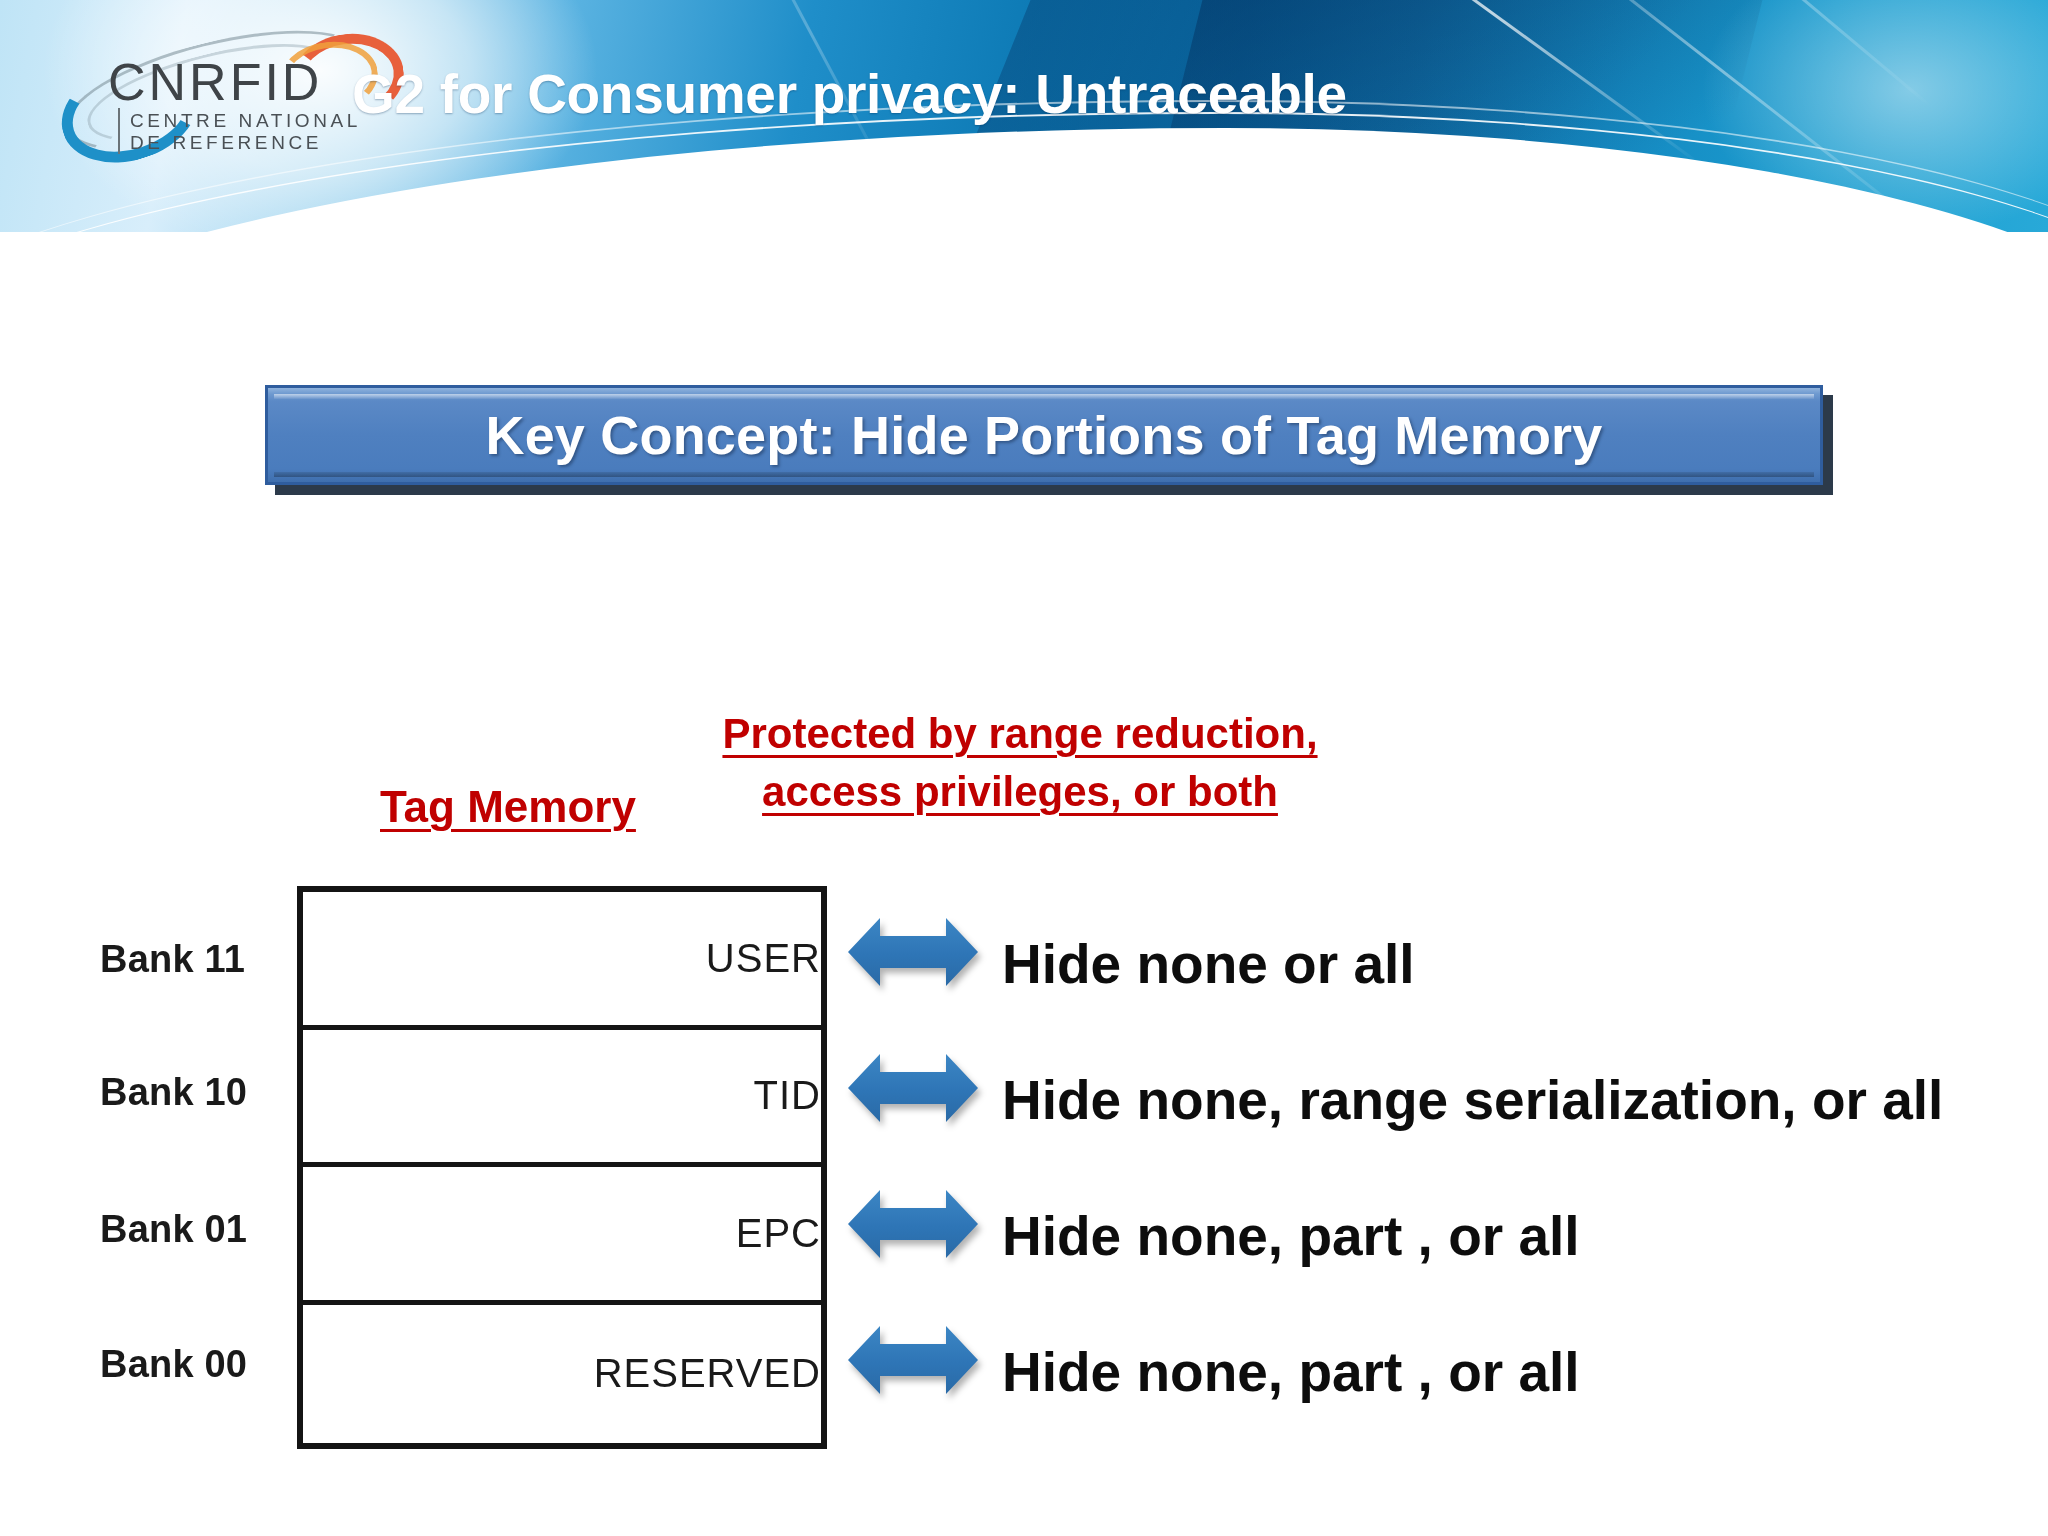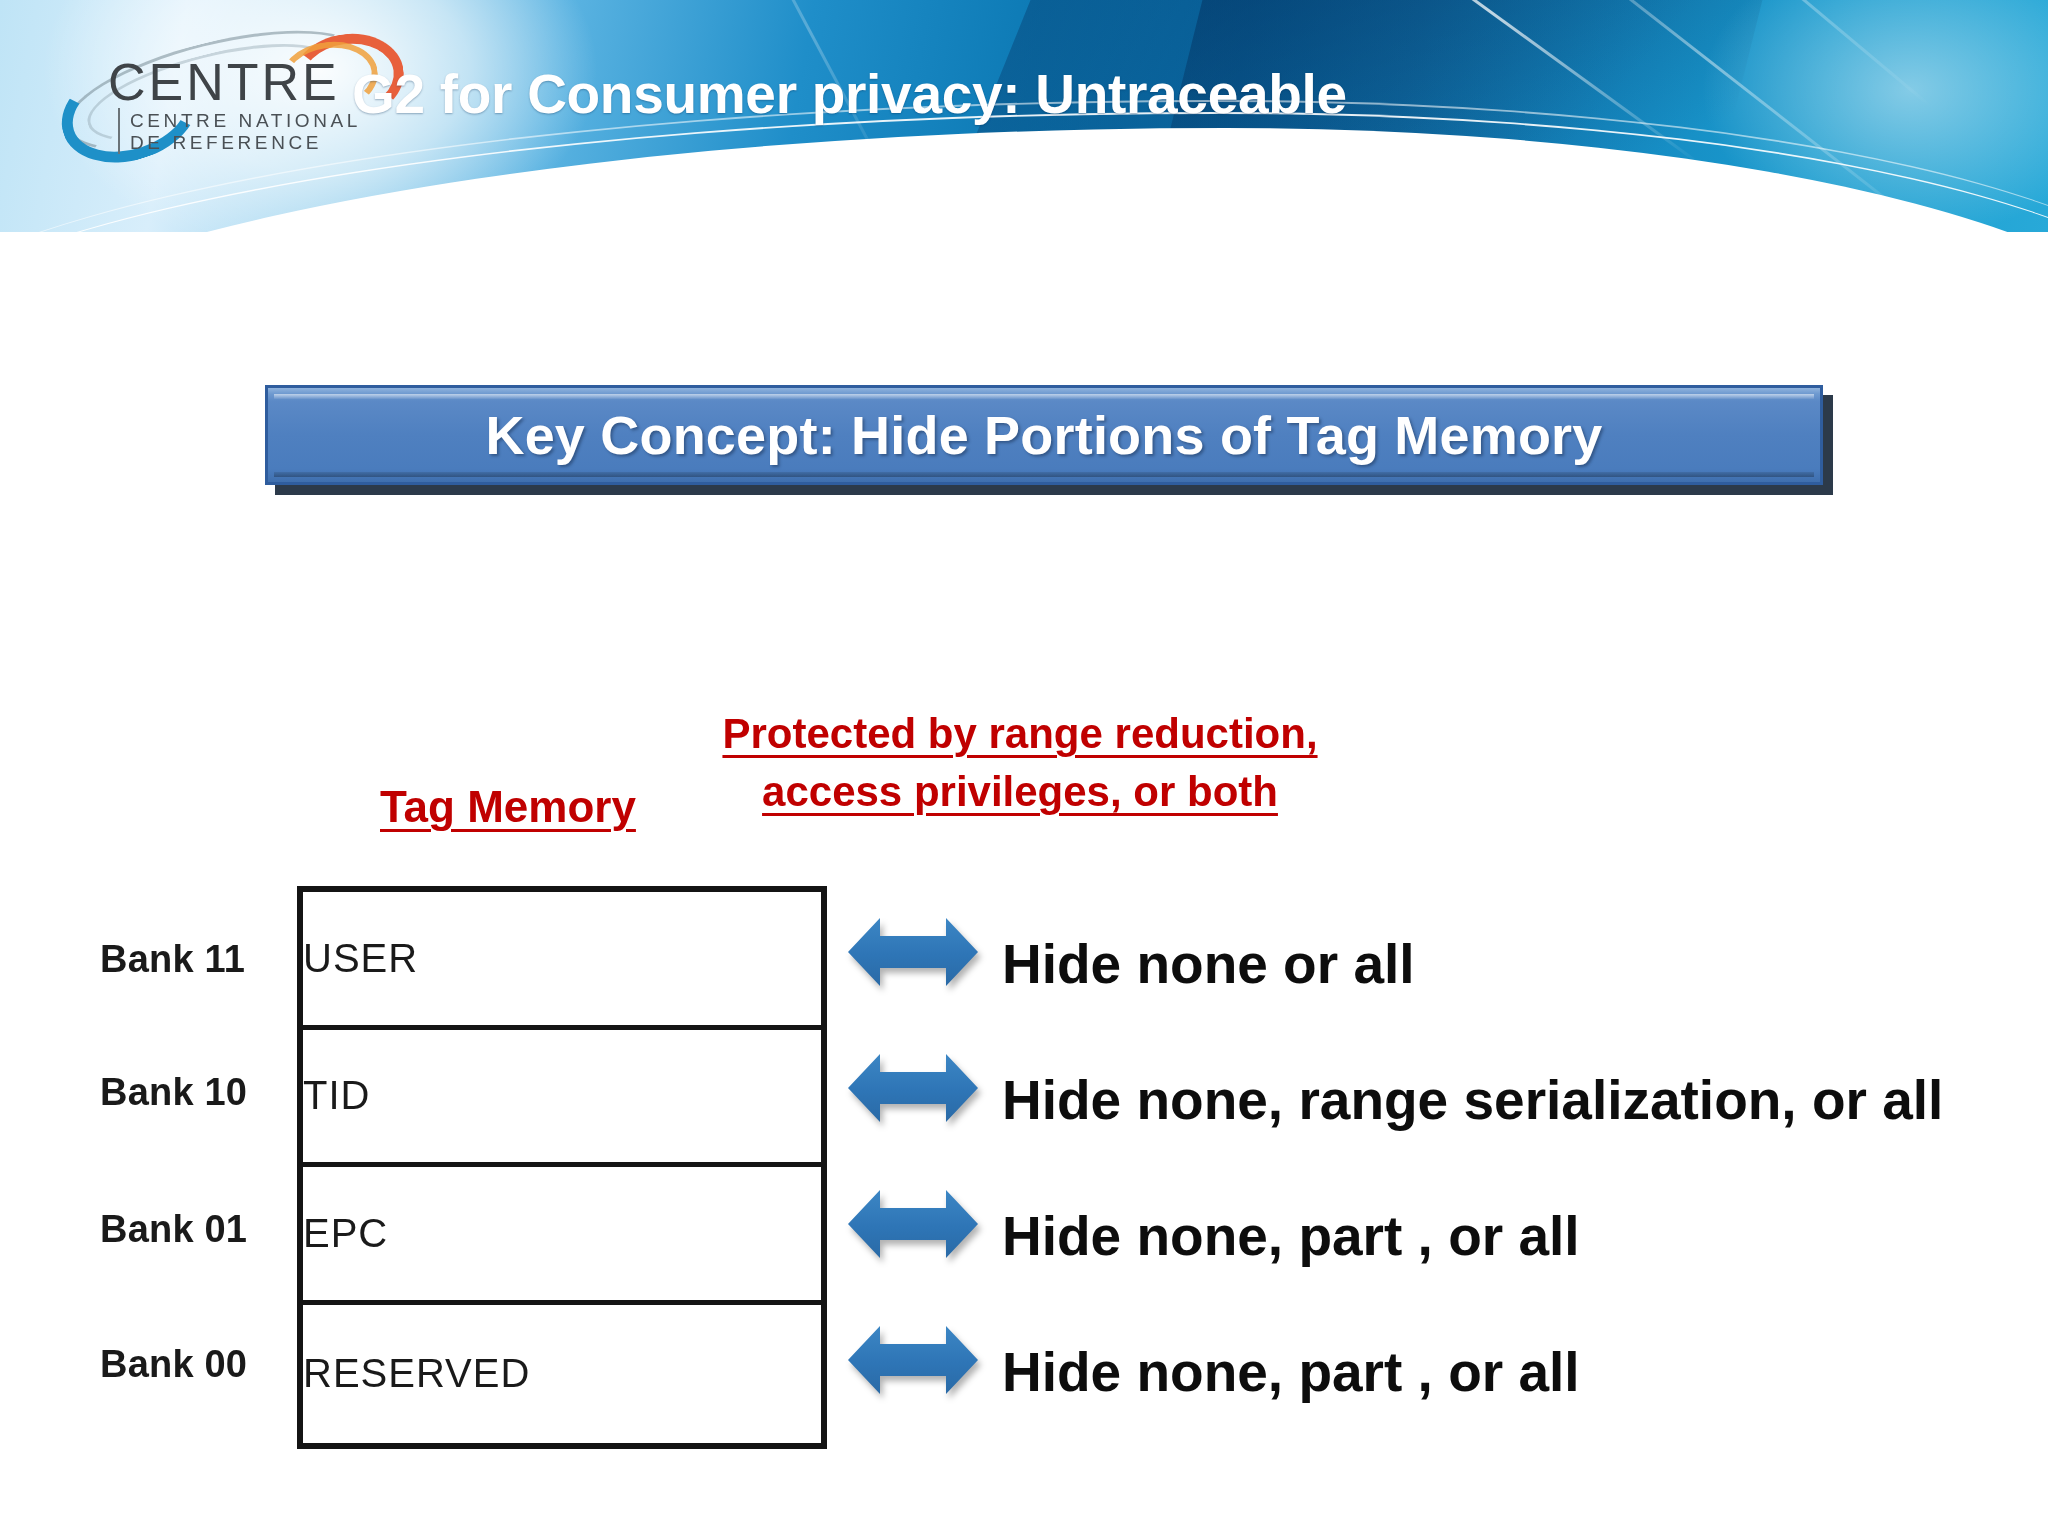--- a/index.html
+++ b/index.html
@@ -263,21 +263,21 @@
     box-sizing: border-box;
     background: #ffffff;
   }
   .mem-row {
     position: relative;
     height: 137.5px;
     border-bottom: 5px solid #141414;
     box-sizing: border-box;
     display: flex;
     align-items: center;
-    justify-content: flex-start;
+    justify-content: flex-end;
   }
   .mem-row:last-child { border-bottom: none; }
   .mem-row-label {
     font-family: "Liberation Sans", sans-serif;
     font-size: 40px;
     font-weight: 500;
     color: #1a1a1a;
     letter-spacing: 1px;
   }
 
@@ -342,21 +342,21 @@
   <div class="hdr-wave-line l1"></div>
   <div class="hdr-wave-line l2"></div>
 </div>
 
 <div id="logo">
   <div class="logo-orbit o1"></div>
   <div class="logo-orbit o2"></div>
   <div class="logo-arc-blue"></div>
   <div class="logo-arc-orange"></div>
   <div class="logo-arc-orange2"></div>
-  <div class="logo-word">CENTRE</div>
+  <div class="logo-word">CNRFID</div>
   <div class="logo-divider"></div>
   <div class="logo-sub s1">CENTRE NATIONAL</div>
   <div class="logo-sub s2">DE REFERENCE</div>
 </div>
 
 <div id="slide-title">G2 for Consumer privacy: Untraceable</div>
 
 <div id="key-concept-banner">
   <div class="kc-shadow"></div>
   <div class="kc-outer">

